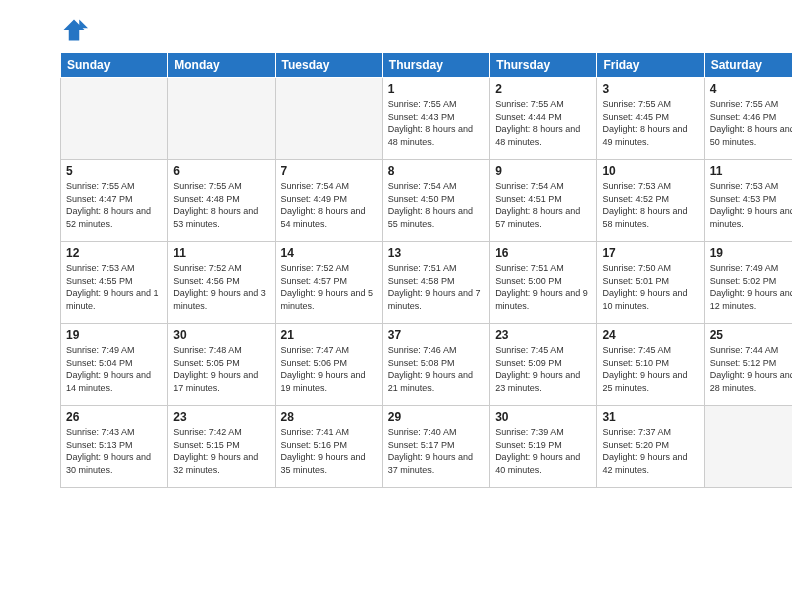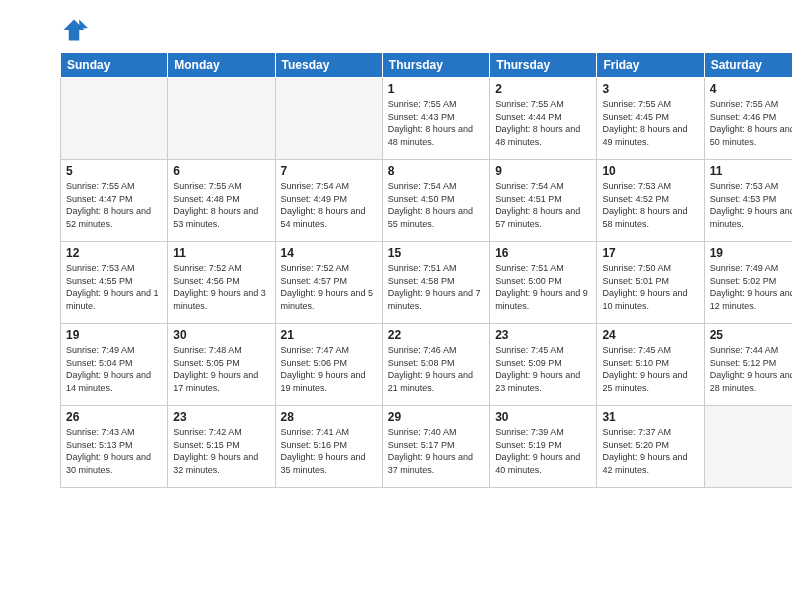--- a/index.html
+++ b/index.html
@@ -178,21 +178,21 @@
           </td>
           <td>
             <span class="day-num">11</span>
             <div class="cell-text">Sunrise: 7:52 AM<br>Sunset: 4:56 PM<br>Daylight: 9 hours and 3 minutes.</div>
           </td>
           <td>
             <span class="day-num">14</span>
             <div class="cell-text">Sunrise: 7:52 AM<br>Sunset: 4:57 PM<br>Daylight: 9 hours and 5 minutes.</div>
           </td>
           <td>
-            <span class="day-num">15</span>
+            <span class="day-num">13</span>
             <div class="cell-text">Sunrise: 7:51 AM<br>Sunset: 4:58 PM<br>Daylight: 9 hours and 7 minutes.</div>
           </td>
           <td>
             <span class="day-num">16</span>
             <div class="cell-text">Sunrise: 7:51 AM<br>Sunset: 5:00 PM<br>Daylight: 9 hours and 9 minutes.</div>
           </td>
           <td>
             <span class="day-num">17</span>
             <div class="cell-text">Sunrise: 7:50 AM<br>Sunset: 5:01 PM<br>Daylight: 9 hours and 10 minutes.</div>
           </td>
@@ -208,21 +208,21 @@
           </td>
           <td>
             <span class="day-num">30</span>
             <div class="cell-text">Sunrise: 7:48 AM<br>Sunset: 5:05 PM<br>Daylight: 9 hours and 17 minutes.</div>
           </td>
           <td>
             <span class="day-num">21</span>
             <div class="cell-text">Sunrise: 7:47 AM<br>Sunset: 5:06 PM<br>Daylight: 9 hours and 19 minutes.</div>
           </td>
           <td>
-            <span class="day-num">22</span>
+            <span class="day-num">37</span>
             <div class="cell-text">Sunrise: 7:46 AM<br>Sunset: 5:08 PM<br>Daylight: 9 hours and 21 minutes.</div>
           </td>
           <td>
             <span class="day-num">23</span>
             <div class="cell-text">Sunrise: 7:45 AM<br>Sunset: 5:09 PM<br>Daylight: 9 hours and 23 minutes.</div>
           </td>
           <td>
             <span class="day-num">24</span>
             <div class="cell-text">Sunrise: 7:45 AM<br>Sunset: 5:10 PM<br>Daylight: 9 hours and 25 minutes.</div>
           </td>

